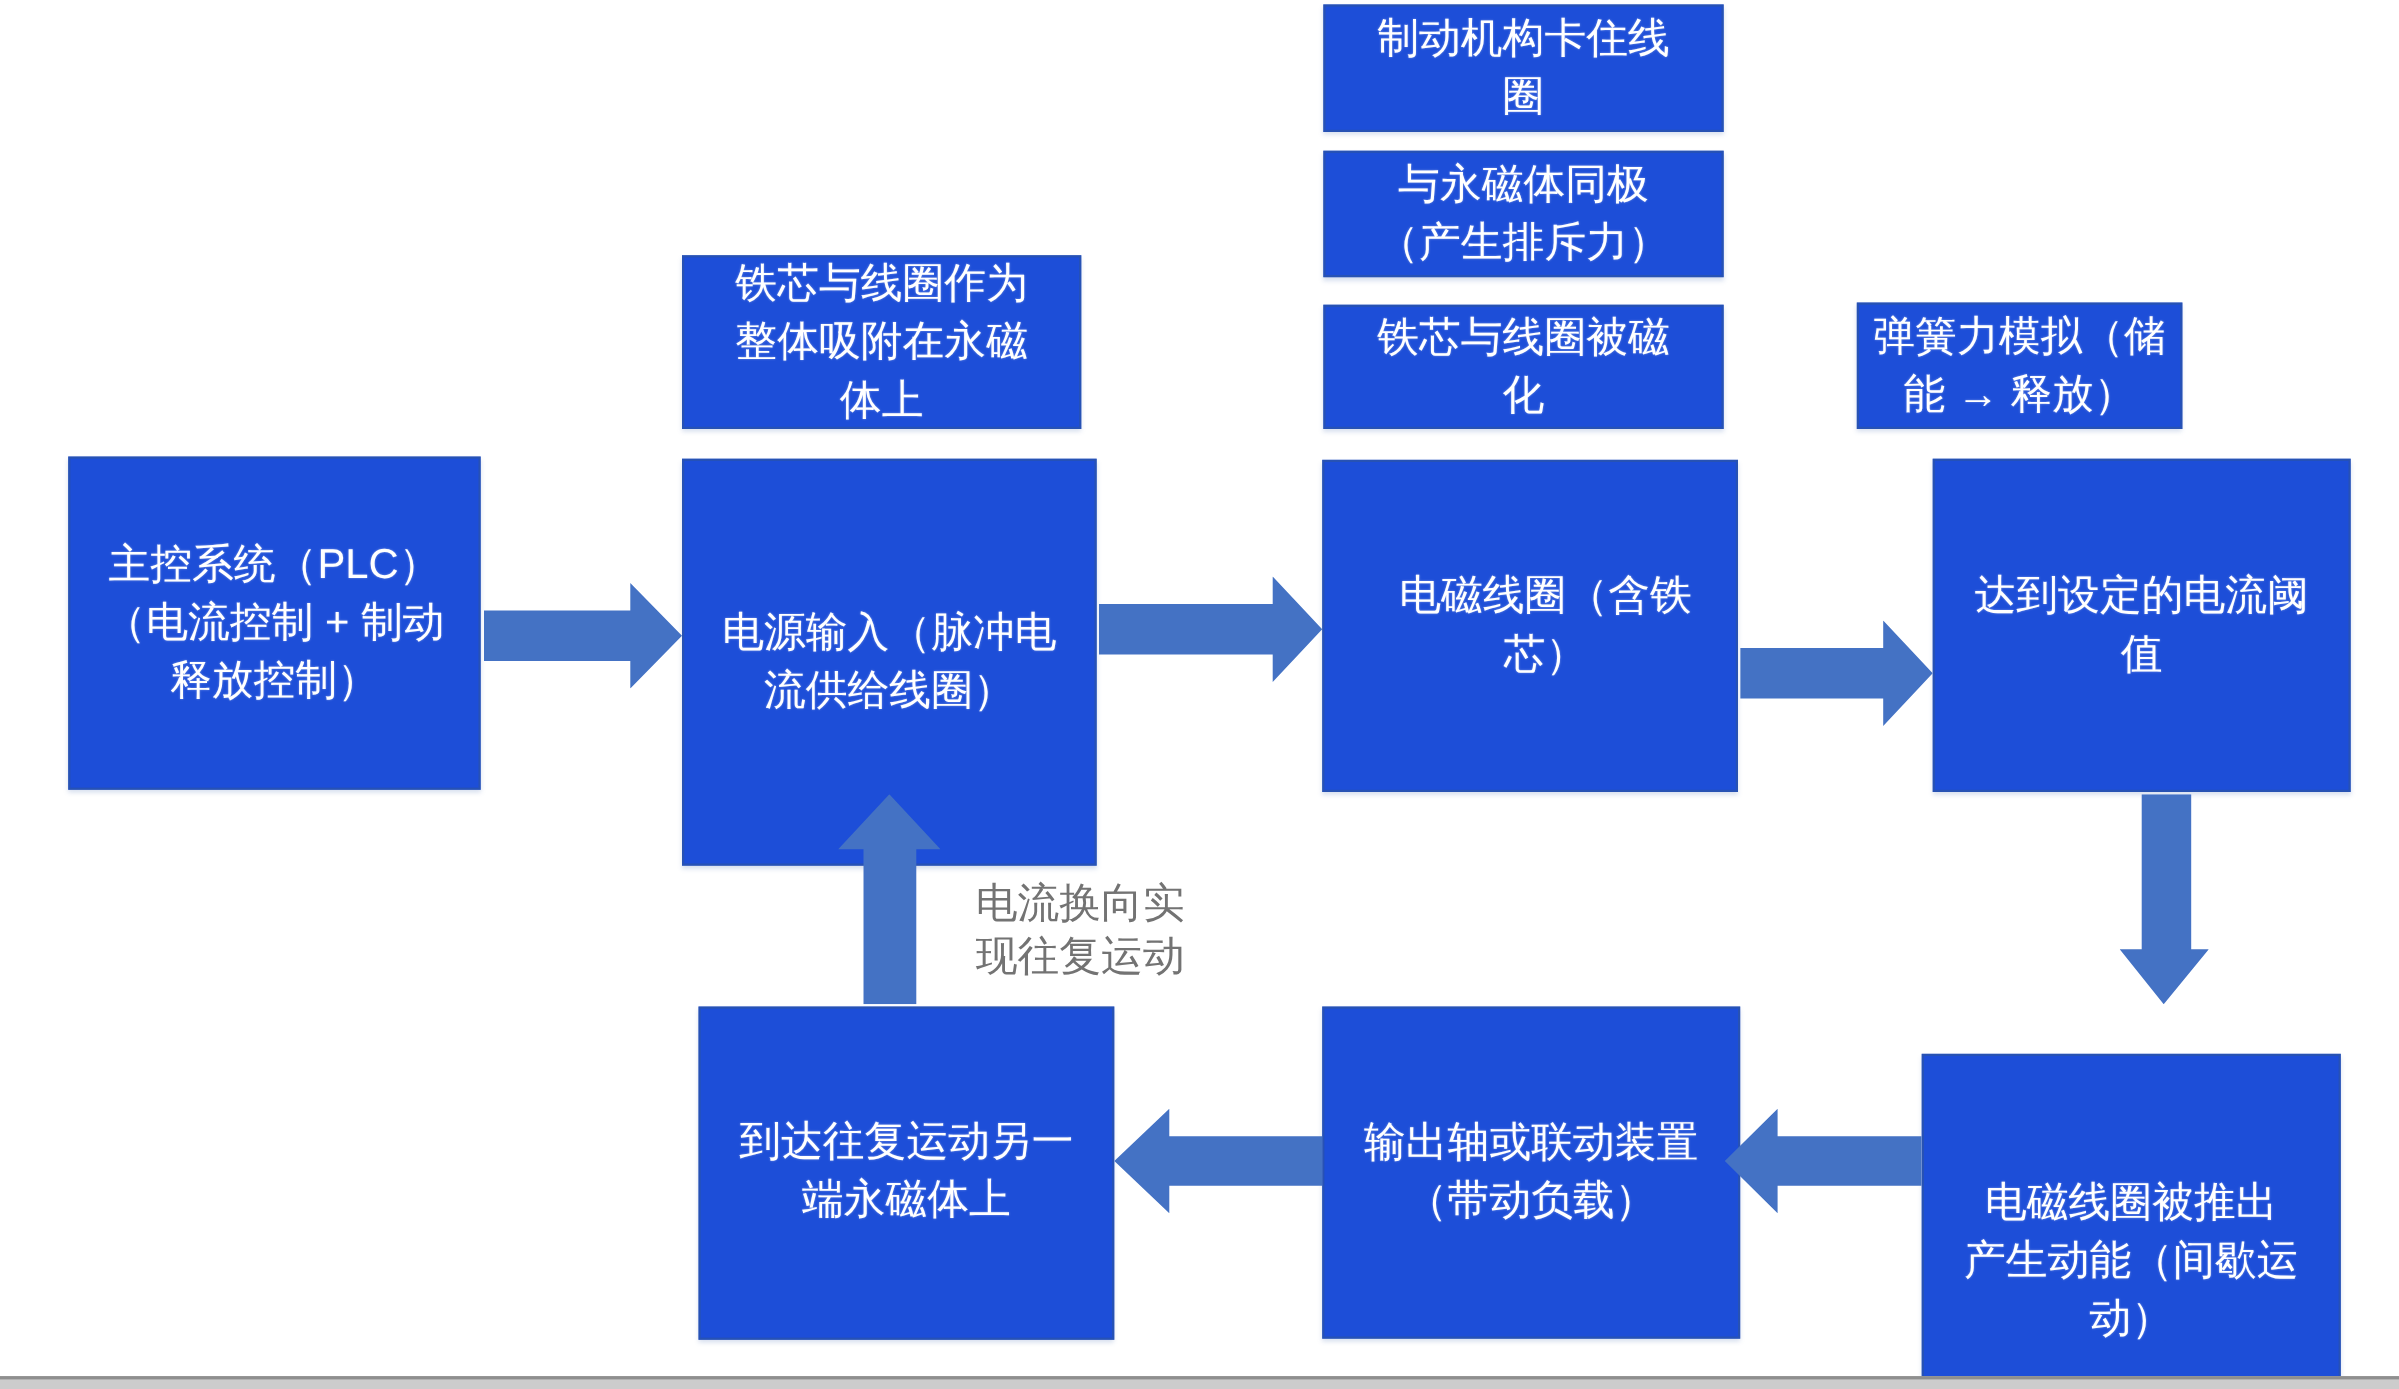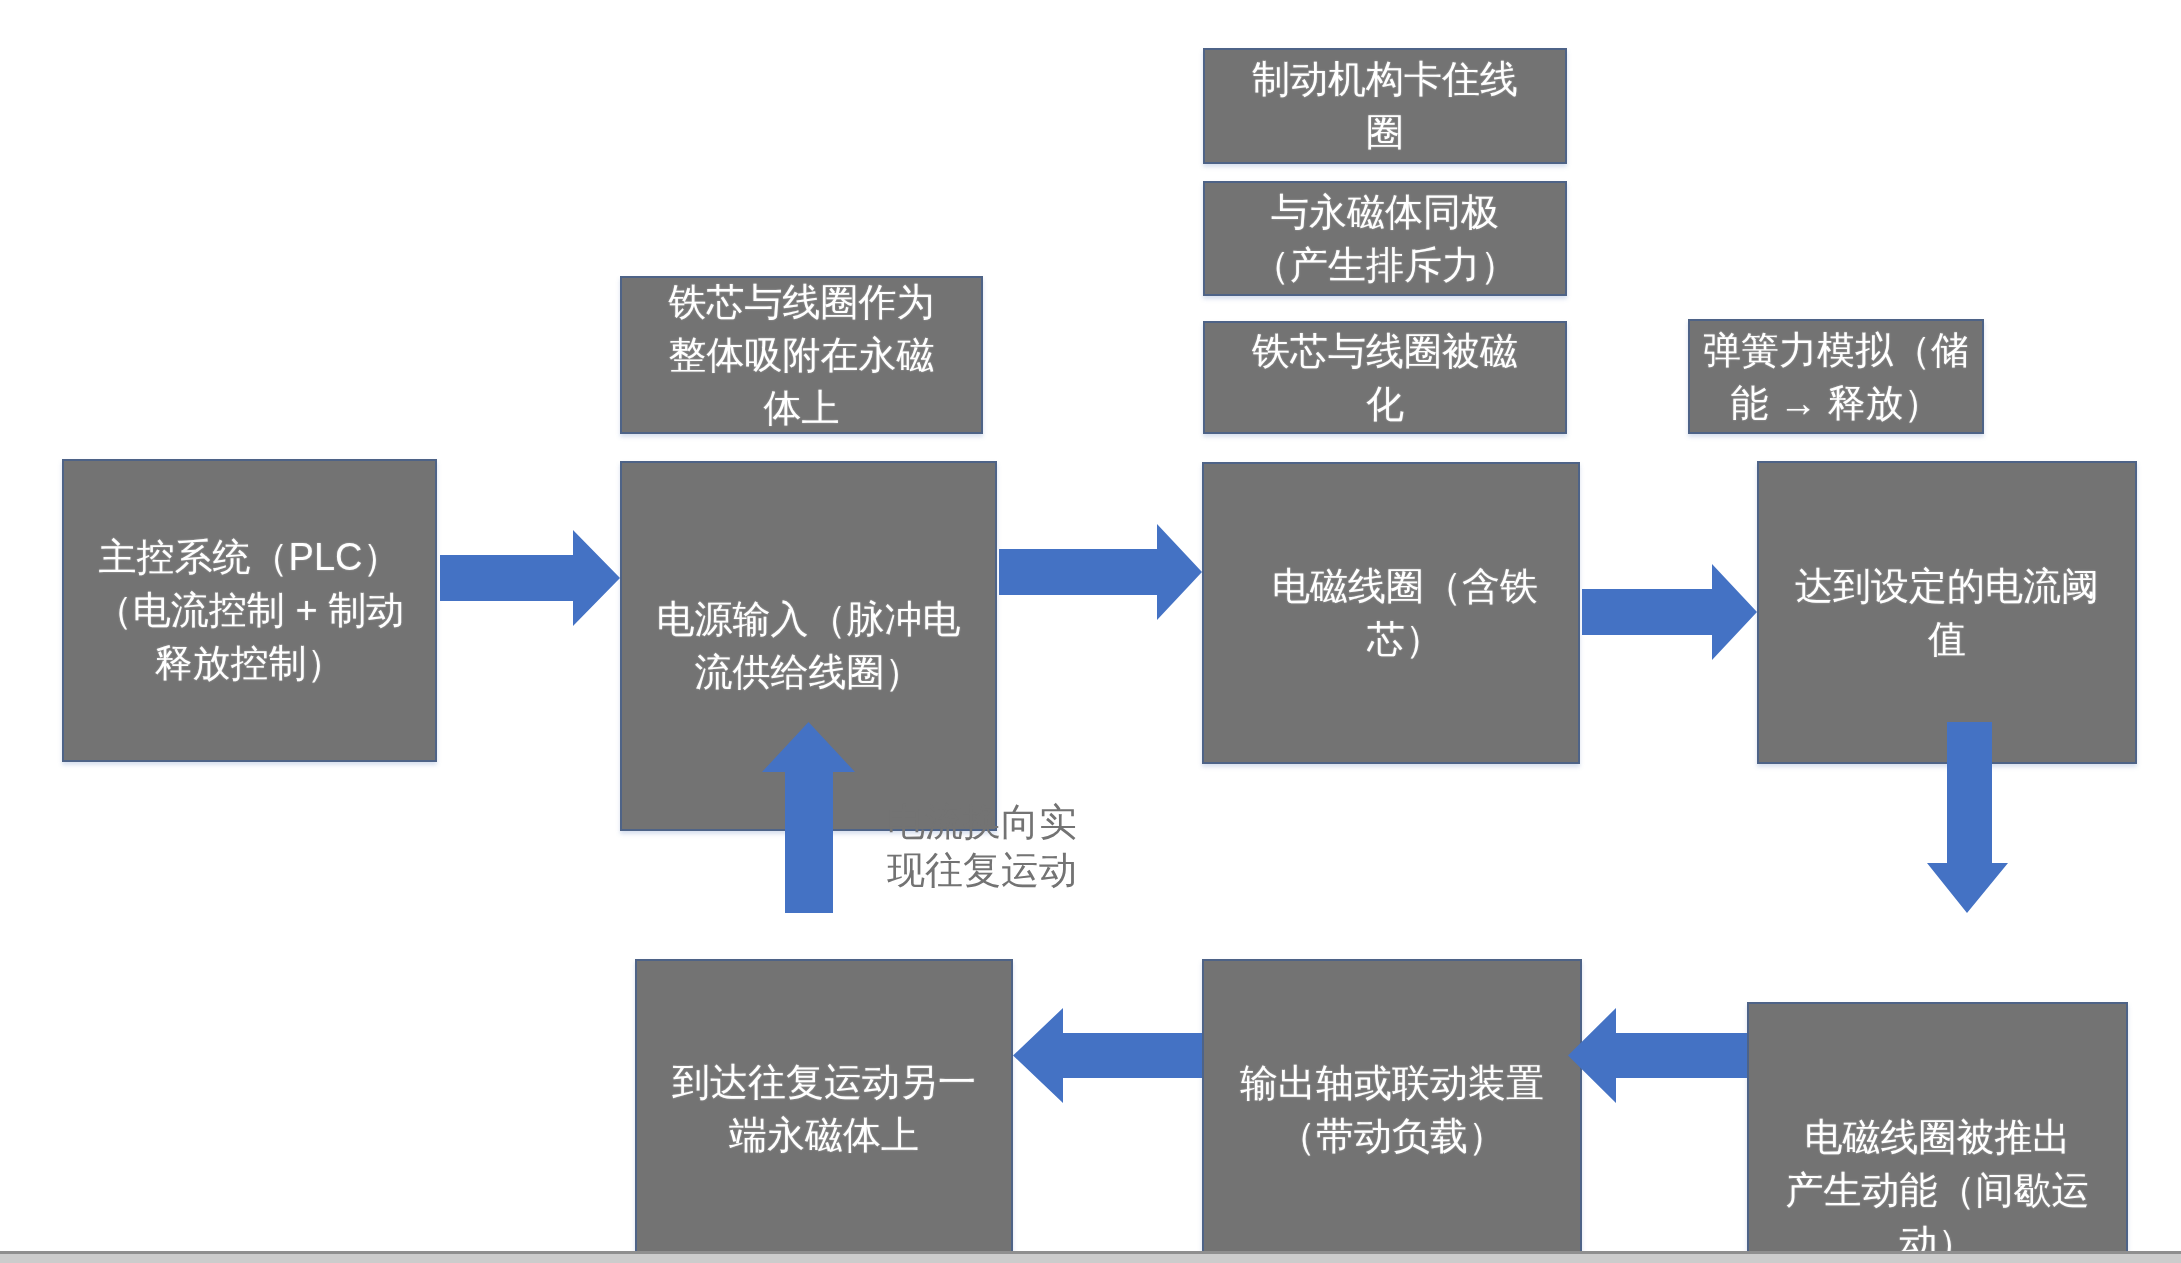--- a/index.html
+++ b/index.html
@@ -11,28 +11,27 @@
   #canvas {
     position: relative;
     width: 2181px;
     height: 1263px;
     background: #ffffff;
     overflow: hidden;
     border-right: 3px solid #ececec;
   }
   .node {
     position: absolute;
-    background: #737373;
+    background: #1d4ed8;
     border: 2px solid rgba(47,85,151,0.55);
     box-shadow: 0 3px 4px rgba(100,130,190,0.25);
     display: flex;
     align-items: center;
     justify-content: center;
     box-sizing: border-box;
-    margin-top: 44px;
   }
   .node .label {
     color: #ffffff;
     font-size: 38px;
     line-height: 53px;
     text-align: center;
     white-space: pre-line;
     text-shadow: 0 0 2px rgba(255,255,255,0.45);
     padding: 0 6px;
   }

